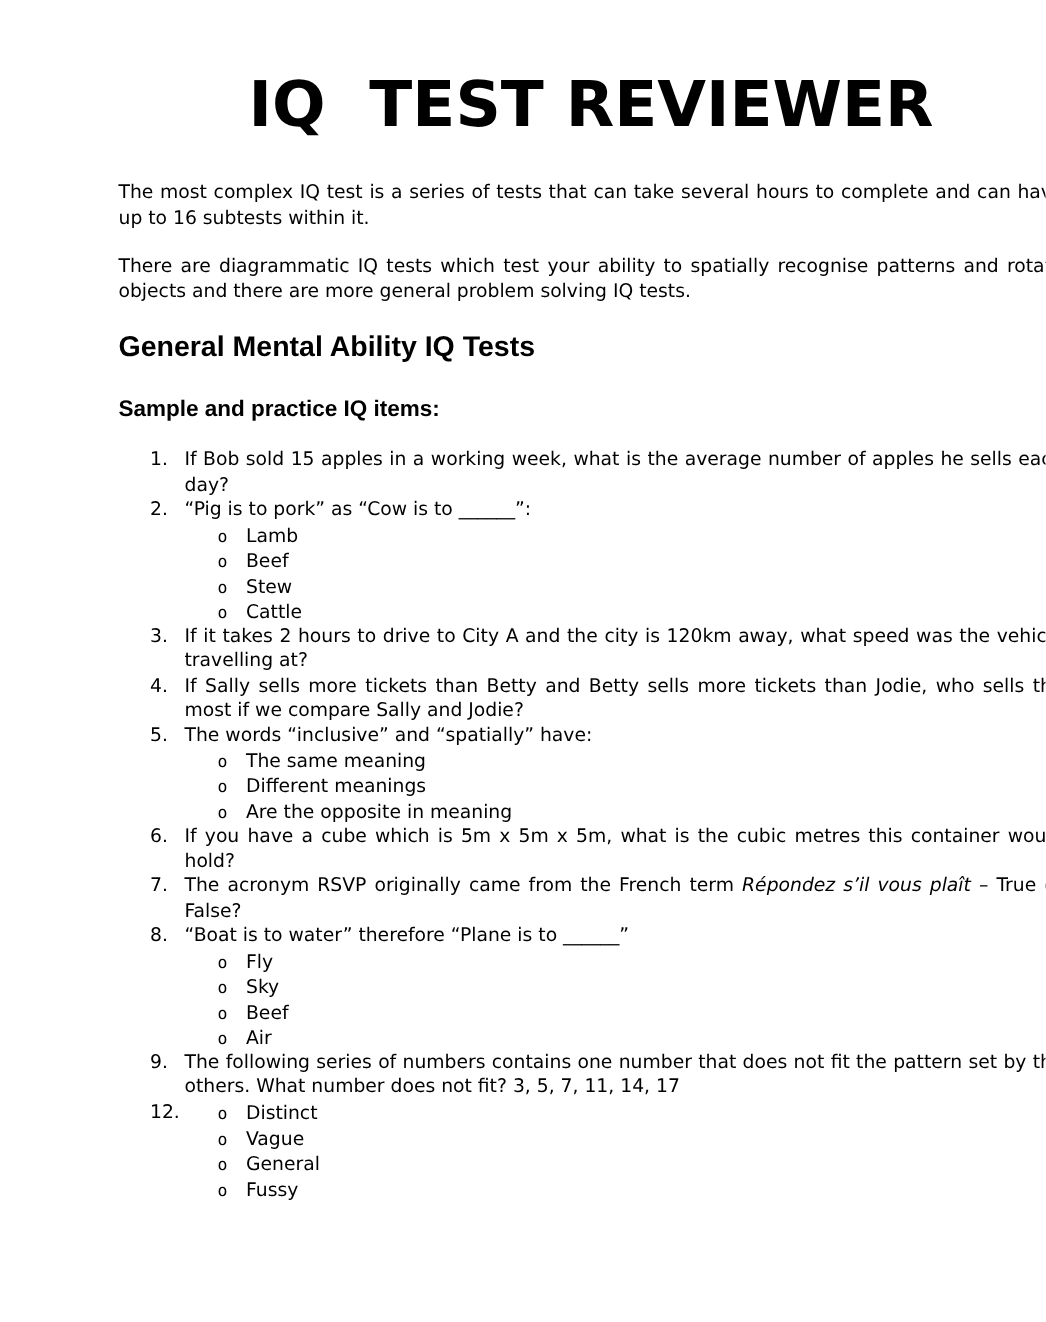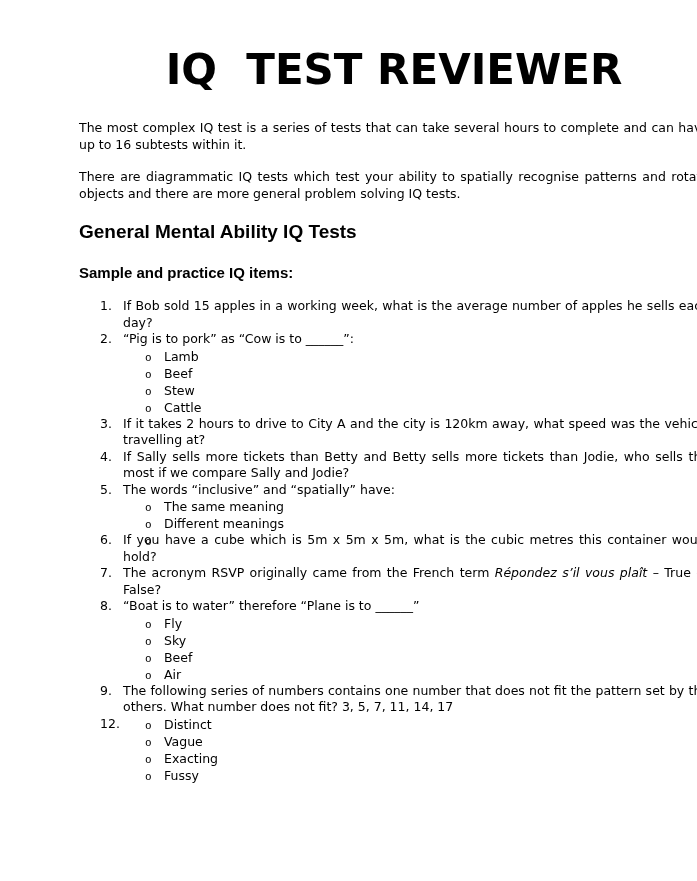--- a/index.html
+++ b/index.html
@@ -122,21 +122,21 @@
       <div class="q-item">
         <span class="q-num">4.</span>
         <div class="q-text"><span>If Sally sells more tickets than Betty and Betty sells more tickets than Jodie, who sells the most if we compare Sally and Jodie?</span></div>
       </div>
       <div class="q-item">
         <span class="q-num">5.</span>
         <div class="q-text"><span>The words “inclusive” and “spatially” have:</span></div>
       </div>
       <div class="opt-row"><span class="opt-marker">o</span><span class="opt-text">The same meaning</span></div>
       <div class="opt-row"><span class="opt-marker">o</span><span class="opt-text">Different meanings</span></div>
-      <div class="opt-row"><span class="opt-marker">o</span></div>
+      <div class="opt-row"><span class="opt-marker">o</span><span class="opt-text">Are the opposite in meaning</span></div>
       <div class="q-item">
         <span class="q-num">6.</span>
         <div class="q-text"><span>If you have a cube which is 5m x 5m x 5m, what is the cubic metres this container would hold?</span></div>
       </div>
       <div class="q-item">
         <span class="q-num">7.</span>
         <div class="q-text"><span>The acronym RSVP originally came from the French term </span><em>Répondez s’il vous plaît</em><span> – True or False?</span></div>
       </div>
       <div class="q-item">
         <span class="q-num">8.</span>
@@ -148,16 +148,16 @@
       <div class="opt-row"><span class="opt-marker">o</span><span class="opt-text">Air</span></div>
       <div class="q-item">
         <span class="q-num">9.</span>
         <div class="q-text"><span>The following series of numbers contains one number that does not fit the pattern set by the others.  What number does not fit?  3, 5, 7, 11, 14, 17</span></div>
       </div>
       <div class="q-item wide">
         <span class="q-num">12.</span>
       </div>
       <div class="opt-row"><span class="opt-marker">o</span><span class="opt-text">Distinct</span></div>
       <div class="opt-row"><span class="opt-marker">o</span><span class="opt-text">Vague</span></div>
-      <div class="opt-row"><span class="opt-marker">o</span><span class="opt-text">Exacting</span></div>
+      <div class="opt-row"><span class="opt-marker">o</span><span class="opt-text">General</span></div>
       <div class="opt-row"><span class="opt-marker">o</span><span class="opt-text">Fussy</span></div>
     </div>
 </div>
 
 </body></html>

